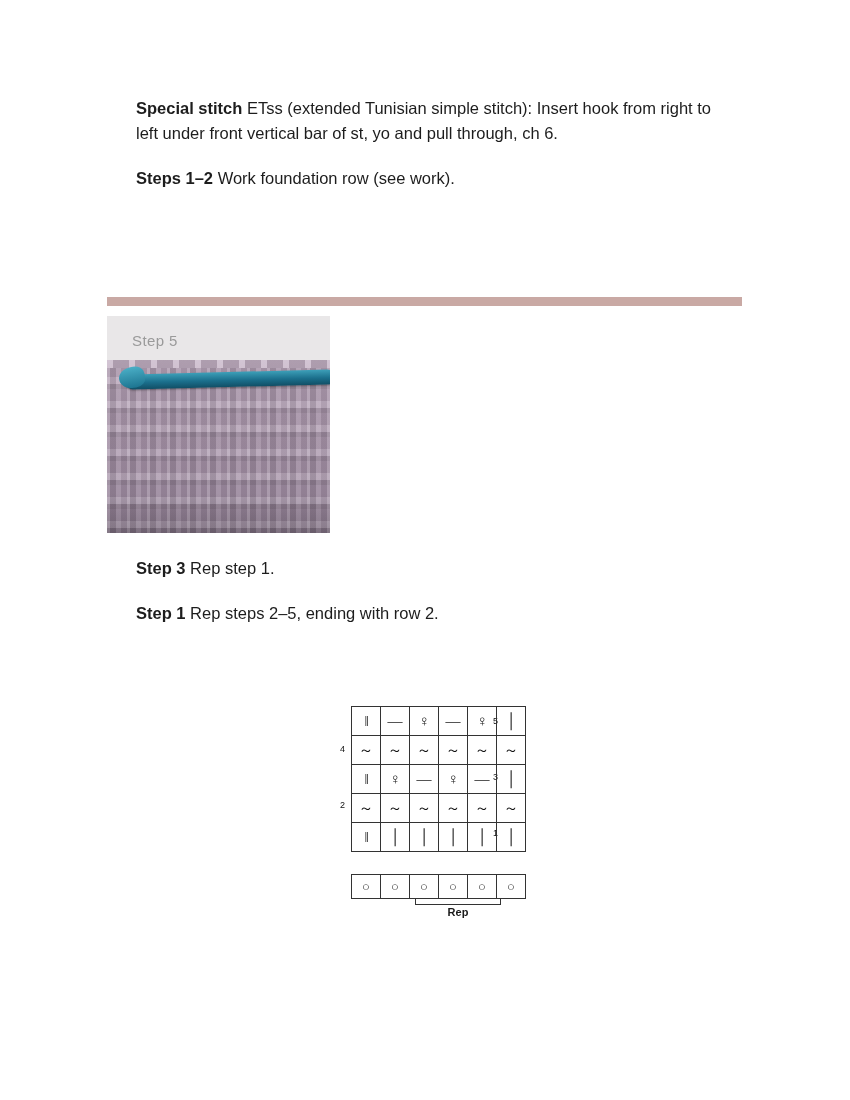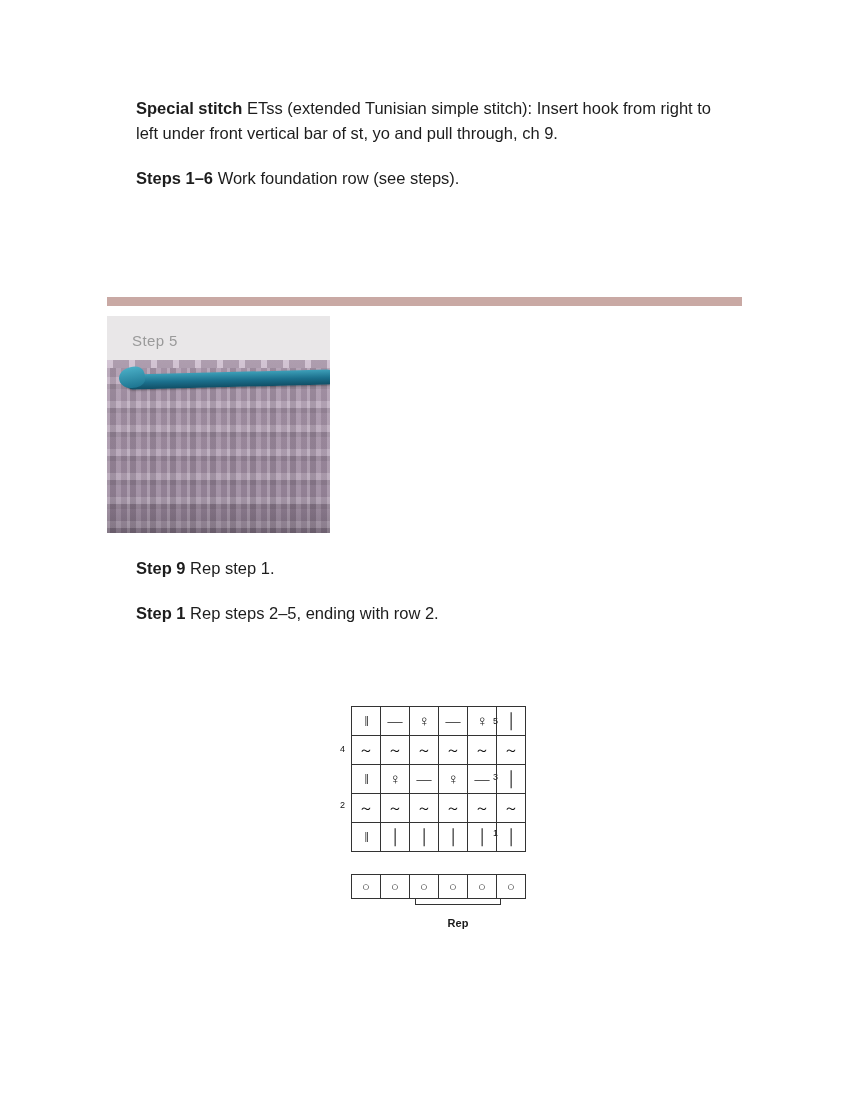--- a/index.html
+++ b/index.html
@@ -184,57 +184,57 @@
   .rep-bracket .line {
     height: 5px;
     border-left: 1px solid #333;
     border-right: 1px solid #333;
     border-bottom: 1px solid #333;
   }
   .rep-bracket .lbl {
     font-size: 11px;
     font-weight: bold;
     font-family: "Liberation Sans", sans-serif;
-    margin-top: 12px;
+    margin-top: 1px;
   }
   .sym-bar { letter-spacing: -1px; }
 </style>
 </head>
 <body>
 
 <div class="page">
 
   <div class="content">
 
     <p class="para">
-      <b>Special stitch</b><span> ETss (extended Tunisian simple stitch): Insert hook from right to left under front vertical bar of st, yo and pull through, ch 9.</span>
+      <b>Special stitch</b><span> ETss (extended Tunisian simple stitch): Insert hook from right to left under front vertical bar of st, yo and pull through, ch 6.</span>
     </p>
 
     <p class="para">
-      <b>Steps 1–6</b><span> Work foundation row (see steps).</span>
+      <b>Steps 1–2</b><span> Work foundation row (see work).</span>
     </p>
 
 
   </div>
 
   <div class="divider-bar"></div>
 
   <div class="photo">
     <div class="knit-top"></div>
     <div class="knit"></div>
     <div class="hook"></div>
     <div class="hook-tip"></div>
     <div class="shadow-bottom"></div>
     <div class="caption">Step 5</div>
   </div>
 
   <div class="content" style="top:556px;">
 
     <p class="para">
-      <b>Step 9</b><span> Rep step 1.</span>
+      <b>Step 3</b><span> Rep step 1.</span>
     </p>
 
 
     <p class="para">
       <b>Step 1</b><span> Rep steps 2–5, ending with row 2.</span>
     </p>
 
   </div>
 
   <div class="chart-wrap">

